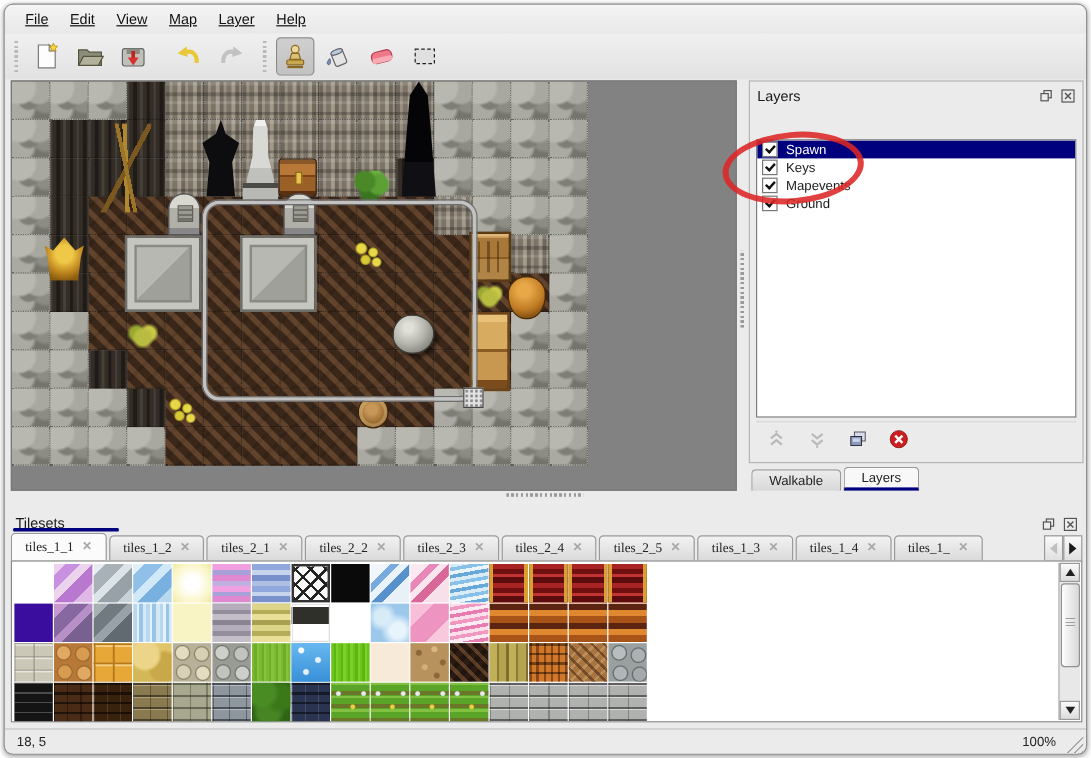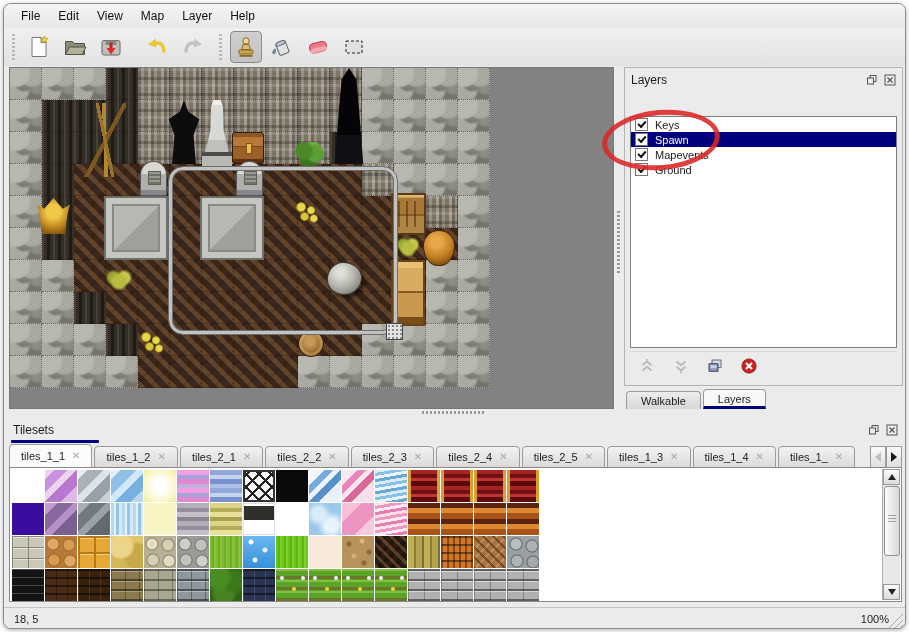--- a/index.html
+++ b/index.html
@@ -2,21 +2,21 @@
 <html><head>
 <meta charset="utf-8">
 <style>
   html,body{margin:0;padding:0;background:#fff;width:909px;height:632px;overflow:hidden;
     font-family:"Liberation Sans","DejaVu Sans",sans-serif;-webkit-font-smoothing:antialiased;}
   .window{position:absolute;left:3px;top:3px;width:903px;height:626px;background:#ebebeb;
     border:1px solid #8f8f8f;border-radius:8px;box-shadow:0 1px 4px rgba(0,0,0,.35);overflow:hidden;box-sizing:border-box;}
   
   .menubar{position:absolute;left:0;top:0;right:0;height:24px;display:flex;align-items:center;padding-left:8px;
     background:linear-gradient(#f4f4f4,#e8e8e8);}
-  .menu-item{display:inline-block;padding:3px 9px;font-size:12px;color:#111;cursor:default;}
+  .menu-item{display:inline-block;padding:3px 9px;font-size:12px;color:#111;text-decoration:underline;cursor:default;}
   
   .toolbar{position:absolute;left:0;top:24px;right:0;height:38px;display:flex;align-items:center;
     background:linear-gradient(#f0f0f0,#e2e2e2);}
   .tb-handle{width:7px;height:26px;margin:0 4px 0 6px;
     background:repeating-linear-gradient(0deg,#b8b8b8 0 2px,rgba(0,0,0,0) 2px 4px);
     background-size:3px 100%;background-repeat:no-repeat;background-position:center;}
   .tb-btn{width:32px;height:32px;margin:0 2px;border:1px solid rgba(0,0,0,0);background:none;border-radius:4px;
     display:flex;align-items:center;justify-content:center;padding:0;}
   .tb-btn.active{background:linear-gradient(#cfcfcf,#c2c2c2);border:1px solid #8a8a8a;}
   .tb-gap{width:10px;}
@@ -115,23 +115,23 @@
     border-left:2px solid #111;border-bottom:2px solid #111;transform:rotate(-48deg);}
   .layer-btns{position:absolute;left:5px;right:5px;top:283px;height:28px;display:flex;align-items:center;gap:12px;padding-left:6px;
     border-top:1px solid #d8d8d8;}
   .lb{width:22px;height:22px;display:flex;align-items:center;justify-content:center;background:none;border:none;padding:0;}
   .dock-tabs{position:absolute;left:622px;top:382px;height:23px;display:flex;align-items:flex-end;gap:2px;}
   .dtab{padding:3px 14px 2px;font-size:11px;color:#222;background:linear-gradient(#ececec,#d8d8d8);
     border:1px solid #9a9a9a;border-radius:4px 4px 0 0;border-bottom:none;}
   .dtab.active{background:#f8f8f8;border-bottom:3px solid #00007e;padding-bottom:1px;}
   
   .tilesets-dock{position:absolute;left:1px;top:413px;width:901px;height:191px;}
-  .ts-head{position:relative;height:26px;display:flex;align-items:center;padding:0 8px;font-size:12px;color:#1a1a1a;}
+  .ts-head{position:relative;height:26px;display:flex;align-items:flex-end;padding:0 8px;font-size:12px;color:#1a1a1a;}
   .ts-underline{position:absolute;left:6px;top:23px;width:88px;height:3px;background:#00007e;border-radius:1px;}
-  .ts-tabs{position:absolute;left:4px;right:4px;top:27px;height:24px;display:flex;align-items:flex-end;}
+  .ts-tabs{position:absolute;left:4px;right:4px;top:27px;height:24px;display:flex;align-items:flex-end;font-family:Liberation Serif, serif;}
   .tabs-strip{display:flex;align-items:flex-end;gap:2px;overflow:hidden;flex:1;}
   .ttab{flex:0 0 auto;display:flex;align-items:center;gap:7px;height:22px;padding:0 11px;font-size:11px;color:#222;
     background:linear-gradient(#f2f2f2,#dadada);border:1px solid #9a9a9a;border-radius:4px 4px 0 0;box-sizing:border-box;white-space:nowrap;}
   .ttab.active{background:#fbfbfb;height:24px;}
   .x-icon{color:#a8a8a8;font-weight:bold;font-size:10px;line-height:1;}
   .tabscroll{width:16px;height:22px;border:1px solid #9a9a9a;background:linear-gradient(#fafafa,#e0e0e0);
     display:flex;align-items:center;justify-content:center;padding:0;}
   .tri-left{width:0;height:0;border-top:5px solid rgba(0,0,0,0);border-bottom:5px solid rgba(0,0,0,0);border-right:6px solid #c0c0c0;}
   .tri-right{width:0;height:0;border-top:5px solid rgba(0,0,0,0);border-bottom:5px solid rgba(0,0,0,0);border-left:6px solid #1a1a1a;}
   .ts-content{position:absolute;left:4px;right:4px;top:50px;height:135px;background:#fff;border:1px solid #8a8a8a;box-sizing:border-box;}
@@ -263,21 +263,21 @@
   .tri-up{width:0;height:0;border-left:4px solid rgba(0,0,0,0);border-right:4px solid rgba(0,0,0,0);border-bottom:6px solid #222;}
   .tri-down{width:0;height:0;border-left:4px solid rgba(0,0,0,0);border-right:4px solid rgba(0,0,0,0);border-top:6px solid #222;}
   .vs-thumb{position:absolute;left:1px;top:17px;width:14px;height:68px;background:linear-gradient(90deg,#fdfdfd,#d8d8d8);
     border:1px solid #909090;border-radius:3px;}
   .vs-thumb::after{content:"";position:absolute;left:3px;top:28px;right:3px;height:8px;
     background:repeating-linear-gradient(180deg,#a0a0a0 0 1px,rgba(0,0,0,0) 1px 3px);}
   
   .statusbar{position:absolute;left:0;right:0;top:603px;height:22px;background:#ebebeb;border-top:1px solid #c4c4c4;
     display:flex;align-items:center;font-size:11px;color:#222;}
   .sb-left{margin-left:10px;}
-  .sb-right{margin-left:auto;margin-right:16px;}
+  .sb-right{margin-left:auto;margin-right:25px;}
   .grip{position:absolute;right:2px;bottom:2px;width:15px;height:15px;
     background:repeating-linear-gradient(135deg,rgba(0,0,0,0) 0 3px,#a8a8a8 3px 4px);
     clip-path:polygon(100% 0,100% 100%,0 100%);}
   
   .annotation-ellipse{position:absolute;left:602px;top:110px;width:108px;height:50px;border:5px solid rgba(221,38,38,.88);
     border-radius:50%;transform:rotate(-5deg);z-index:99;pointer-events:none;}
   svg{display:block;}
 </style>
 </head>
 <body>
@@ -575,27 +575,27 @@
           </svg>
         </span>
       <span class="mini-btn">
           <svg width="12" height="12" viewBox="0 0 24 24">
             <rect x="2" y="2" width="20" height="20" fill="none" stroke="#555" stroke-width="2"></rect>
             <path d="M7 7l10 10M17 7L7 17" stroke="#555" stroke-width="2.4"></path>
           </svg>
         </span>
     </div>
     <div class="layer-list" id="layer-list">
+        <div class="layer-row selected">
+          <div class="cbx checked"></div>
+          <div class="">Spawn</div>
+        </div>
         <div class="layer-row">
           <div class="cbx checked"></div>
           <div class="">Keys</div>
-        </div>
-        <div class="layer-row selected">
-          <div class="cbx checked"></div>
-          <div class="">Spawn</div>
         </div>
         <div class="layer-row">
           <div class="cbx checked"></div>
           <div class="">Mapevents</div>
         </div>
         <div class="layer-row">
           <div class="cbx checked"></div>
           <div class="">Ground</div>
         </div>
       </div>

